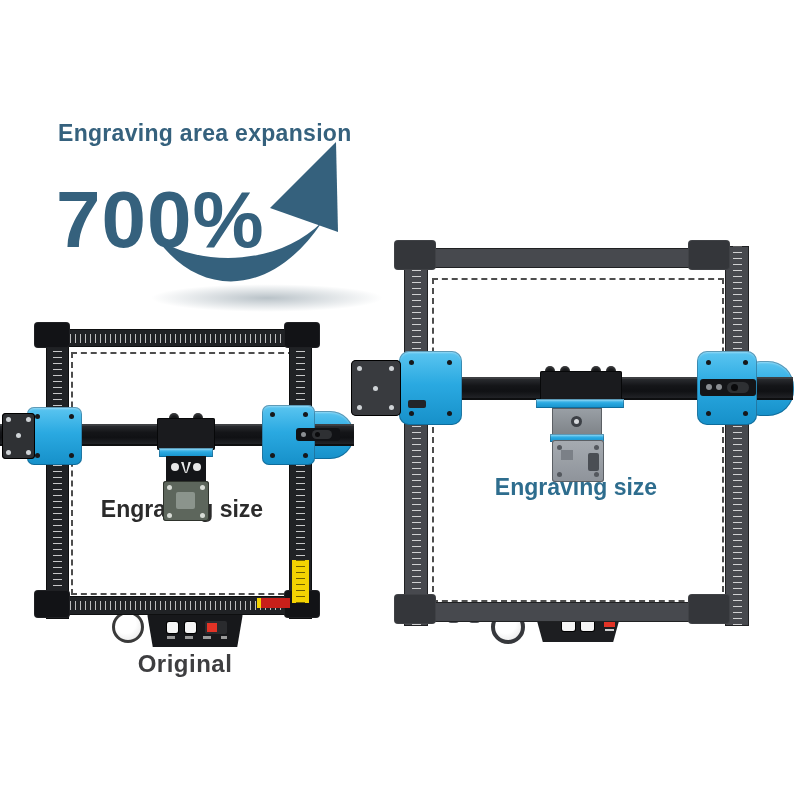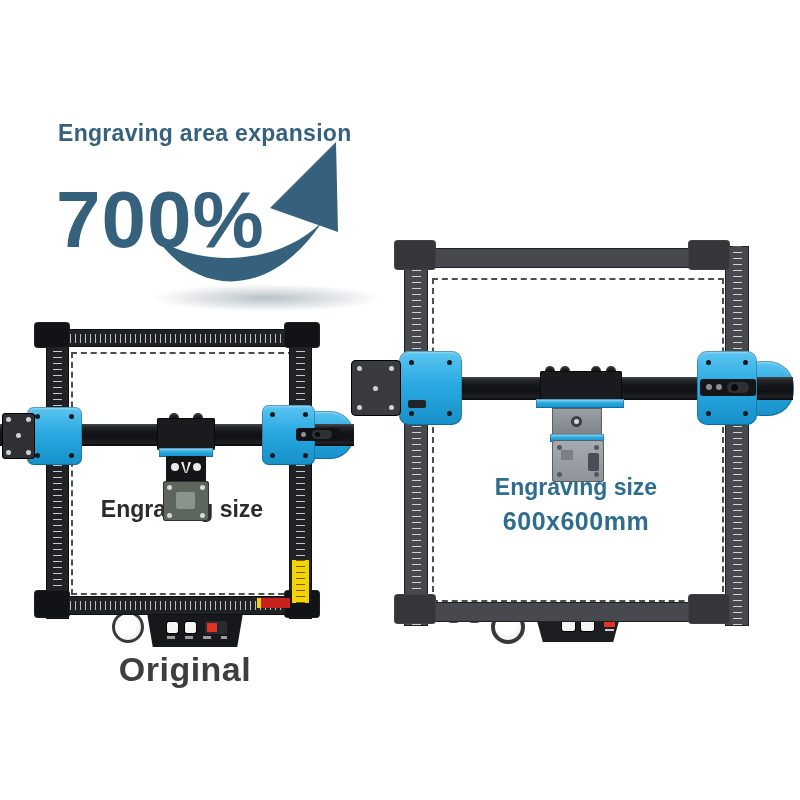--- a/index.html
+++ b/index.html
@@ -44,21 +44,21 @@
   .blue{
     background:linear-gradient(180deg,#5cc6f1 0%, var(--machine_blue) 45%, #1690c9 100%);
     box-shadow:inset 0 0 0 1px rgba(0,40,70,.35), inset 0 2px 2px rgba(255,255,255,.35);
   }
   .screw{width:5px;height:5px;border-radius:50%;}
   .knob{border-radius:50%;background:radial-gradient(circle at 40% 35%, #ffffff 0 45%, #e2e2e2 100%);}
   .ctrl-btn{background:#f4f4f4;border-radius:2px;box-shadow:0 0 0 1px #000;}
   .size-label{text-align:center;line-height:34px;}
   .size-label .l1{font-size:23px;font-weight:bold;}
   .size-label .l2{font-size:25px;font-weight:bold;letter-spacing:.5px;}
-  .caption{font-size:34px;font-weight:bold;text-align:center;letter-spacing:.5px;}
+  .caption{font-size:24px;font-weight:bold;text-align:center;letter-spacing:.5px;}
 
   
   .m1{left:0;top:320px;width:358px;height:335px;}
   .m1 .frame{background-color:var(--frame_dark);}
   .m1 .corner{background:#121316;}
 
   
   .m2{left:348px;top:240px;width:452px;height:412px;}
   .m2 .frame{background-color:var(--frame_gray);}
   .m2 .corner{background:#34363a;}
@@ -149,21 +149,20 @@
     </div>
 
     <div class="abs caption" style="left:60px;top:330px;width:250px;color:var(--caption_dark);">Original</div>
   </div>
 
   <div class="abs m2">
 
     <div class="abs dashed-area" style="left:84px;top:38px;width:288px;height:320px;z-index:1;"></div>
     <div class="abs size-label" style="left:78px;top:230px;width:300px;z-index:2;color:var(--teal_text);">
       <div class="l1">Engraving size</div>
-      <div class="l2">600x600mm</div>
     </div>
 
     <div class="abs" style="left:100px;top:366px;width:11px;height:17px;background:#55585d;border-radius:0 0 3px 3px;z-index:2;"></div>
     <div class="abs" style="left:121px;top:366px;width:11px;height:17px;background:#55585d;border-radius:0 0 3px 3px;z-index:2;"></div>
     <div class="abs knob" style="left:143px;top:370px;width:26px;height:26px;border:4px solid #36383c;z-index:2;"></div>
     <div class="abs" style="left:186px;top:370px;width:88px;height:32px;background:#1d1e21;border-radius:3px;
                 clip-path:polygon(0 0,100% 0,90% 100%,10% 100%);z-index:2;">
       <div class="abs ctrl-btn" style="left:28px;top:9px;width:13px;height:12px;"></div>
       <div class="abs ctrl-btn" style="left:47px;top:9px;width:13px;height:12px;"></div>
       <div class="abs" style="left:68px;top:7px;width:15px;height:16px;">

